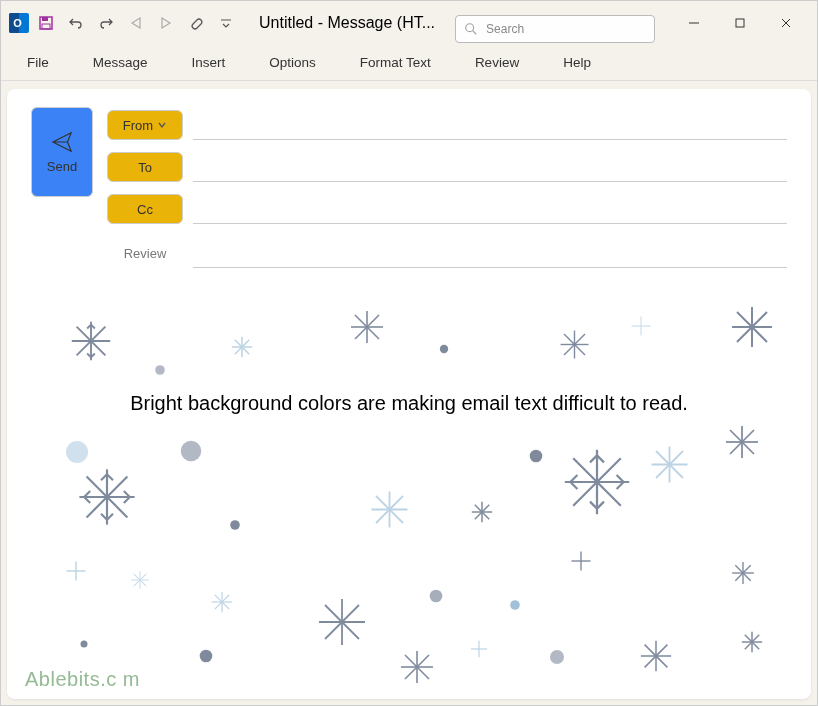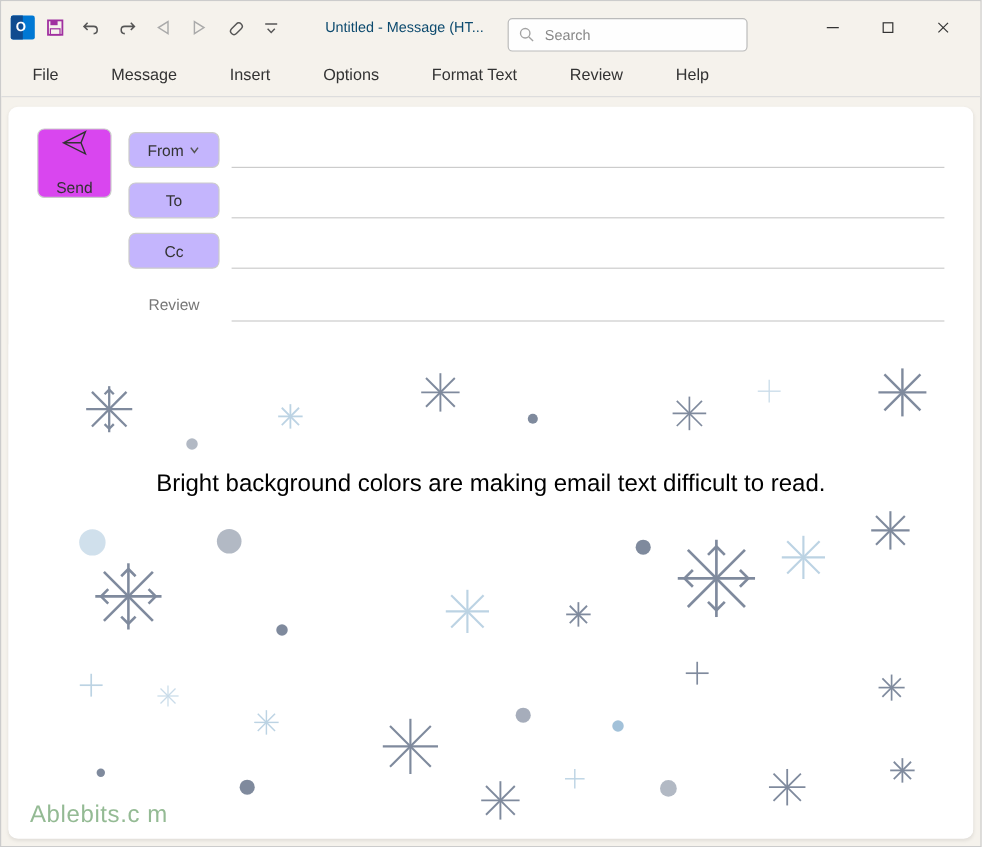--- a/index.html
+++ b/index.html
@@ -6,42 +6,42 @@
     body { font-family: 'Segoe UI', Tahoma, sans-serif; background: #f5f2ec; width: 818px; height: 706px; overflow: hidden; border: 1px solid #ccc; position: relative; }
     
     
     .titlebar { height: 44px; background: #f5f2ec; display: flex; align-items: center; padding: 0 8px; }
     .titlebar-left { display: flex; align-items: center; gap: 4px; }
     .app-icon { width: 20px; height: 20px; background: #0078d4; border-radius: 2px; display: flex; align-items: center; justify-content: center; color: white; font-size: 11px; font-weight: bold; position: relative; }
     .app-icon::before { content: ''; position: absolute; left: 0; top: 0; width: 10px; height: 20px; background: #0f4b8f; border-radius: 2px 0 0 2px; }
     .app-icon span { position: relative; z-index: 1; margin-left: -3px; }
     .qat-btn { width: 26px; height: 26px; display: flex; align-items: center; justify-content: center; cursor: pointer; border-radius: 2px; }
     .qat-btn svg { width: 16px; height: 16px; }
-    .doc-title { font-size: 12px; color: #0c4a6e; margin-left: 32px; white-space: nowrap; }
+    .doc-title { font-size: 16px; color: #000000; margin-left: 20px; white-space: nowrap; }
     .search-box { flex: 0 0 200px; height: 28px; border: 1px solid #bbb; border-radius: 4px; background: #fefefe; display: flex; align-items: center; padding: 0 8px; margin-left: 20px; gap: 8px; margin-top: 12px; }
     .search-box svg { width: 14px; height: 14px; opacity: 0.6; }
     .search-box span { font-size: 12px; color: #888; }
     .spacer { flex: 1; }
     .window-controls { display: flex; gap: 0; }
     .win-btn { width: 46px; height: 32px; display: flex; align-items: center; justify-content: center; cursor: pointer; }
     .win-btn svg { width: 12px; height: 12px; }
     
     
     .ribbon-tabs { height: 36px; background: #f5f2ec; display: flex; align-items: center; padding: 0 12px; gap: 16px; border-bottom: 1px solid #ddd; }
     .rtab { padding: 8px 14px; font-size: 13.5px; color: #333; cursor: pointer; }
     
     
     .compose-card { margin: 8px 6px; background: white; border-radius: 8px; box-shadow: 0 1px 3px rgba(0,0,0,0.08); overflow: hidden; height: 610px; position: relative; }
     .header-area { padding: 18px 24px 6px 24px; display: flex; gap: 14px; }
     .send-col { display: flex; flex-direction: column; }
-    .send-btn { width: 62px; height: 58px; border: 1px solid #ccc; border-radius: 6px; background: #d946ef; display: flex; flex-direction: column; align-items: center; justify-content: space-between; gap: 6px; cursor: pointer; font-size: 13px; color: #333; }
+    .send-btn { width: 62px; height: 90px; border: 1px solid #ccc; border-radius: 6px; background: #3b82f6; display: flex; flex-direction: column; align-items: center; justify-content: center; gap: 6px; cursor: pointer; font-size: 13px; color: #333; }
     .send-btn svg { width: 22px; height: 22px; }
     .fields-col { flex: 1; display: flex; flex-direction: column; gap: 6px; }
     .field-row { display: flex; align-items: center; gap: 10px; height: 36px; }
-    .field-btn { width: 76px; height: 30px; border: 1px solid #ccc; border-radius: 6px; background: #c4b5fd; font-size: 13px; color: #333; cursor: pointer; display: flex; align-items: center; justify-content: center; gap: 4px; }
+    .field-btn { width: 76px; height: 30px; border: 1px solid #ccc; border-radius: 6px; background: #eab308; font-size: 13px; color: #333; cursor: pointer; display: flex; align-items: center; justify-content: center; gap: 4px; }
     .field-btn svg { width: 10px; height: 10px; }
     .field-input { flex: 1; height: 30px; border: none; border-bottom: 1px solid #ccc; outline: none; font-size: 13px; padding: 0 4px; }
     .subject-row { display: flex; align-items: center; gap: 10px; height: 36px; margin-top: 2px; }
     .subject-label { width: 76px; text-align: center; font-size: 13px; color: #777; }
     .subject-input { flex: 1; height: 30px; border: none; border-bottom: 1px solid #ccc; outline: none; font-size: 13px; padding: 0 4px; }
     
     
     .body-area { position: relative; height: 410px; background: white; overflow: hidden; margin-top: 10px; }
     .body-text { position: absolute; top: 100px; left: 0; right: 0; text-align: center; font-size: 20px; color: #000; line-height: 1.6; font-weight: 400; z-index: 2; padding: 0 40px; }
     .snowflake { position: absolute; opacity: 0.7; }

